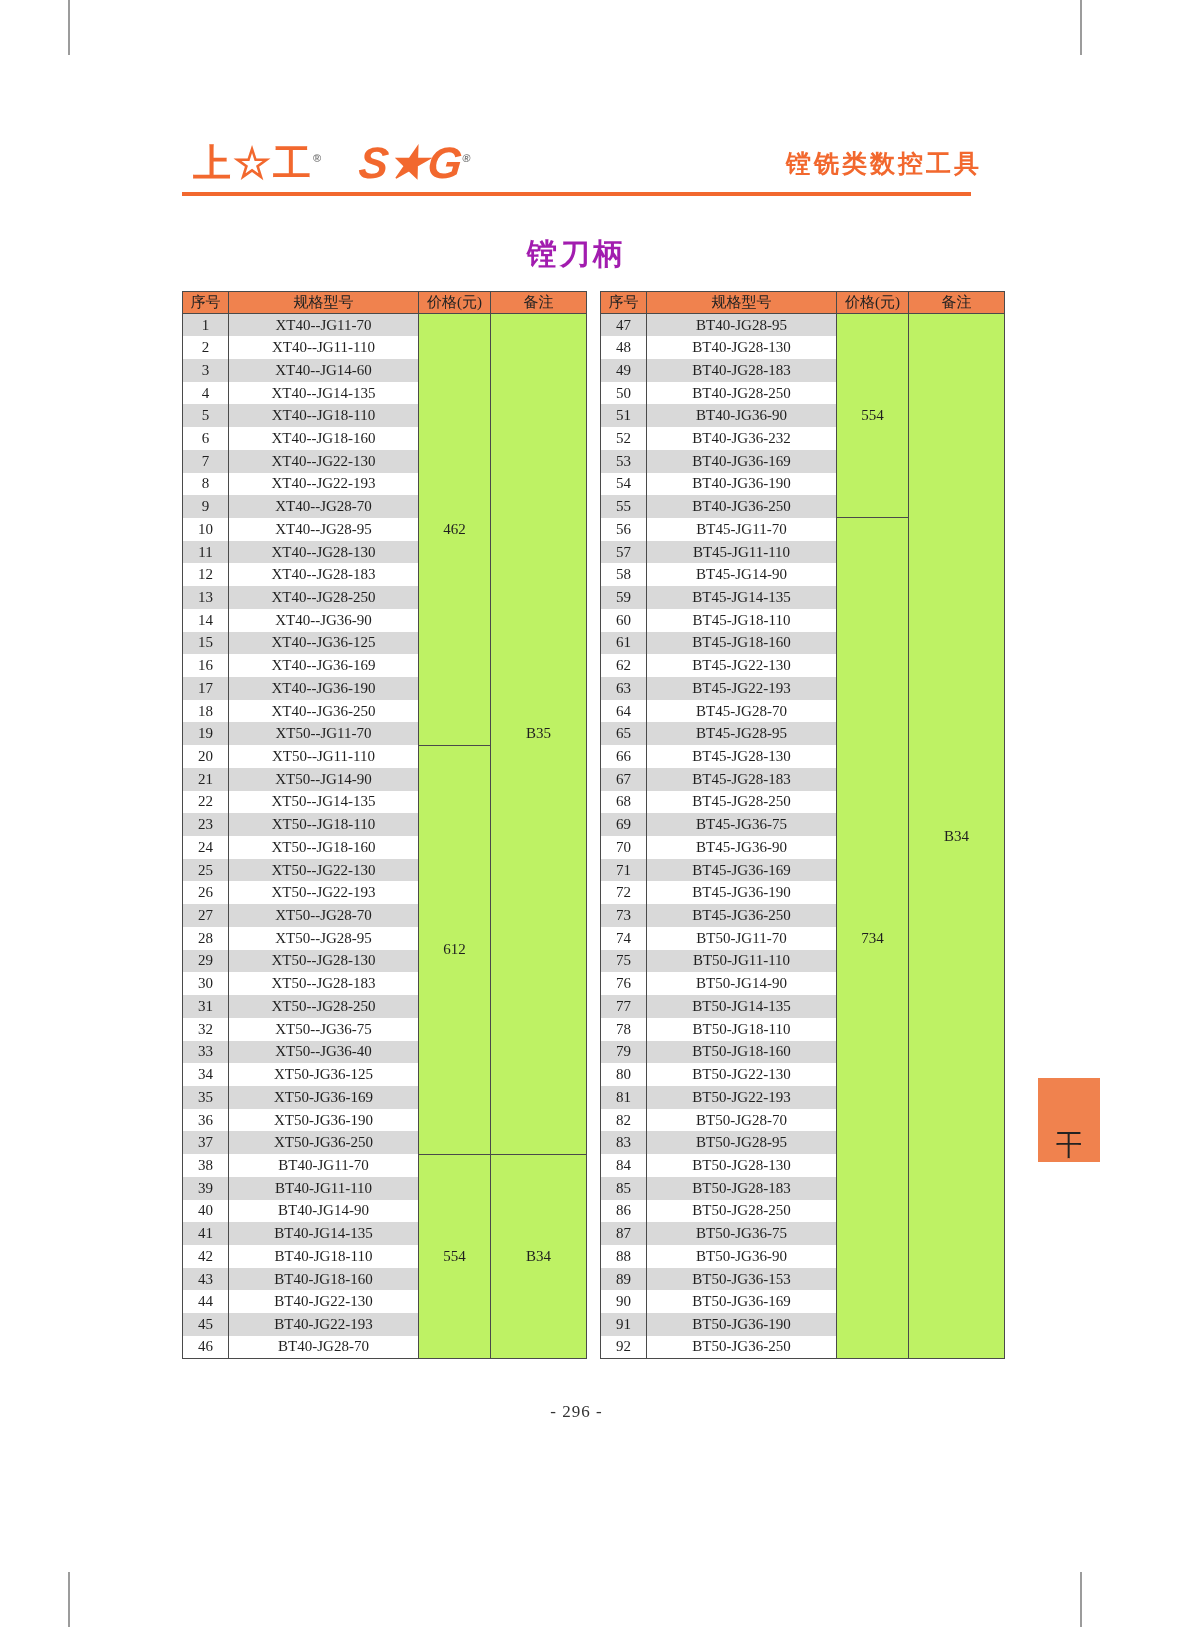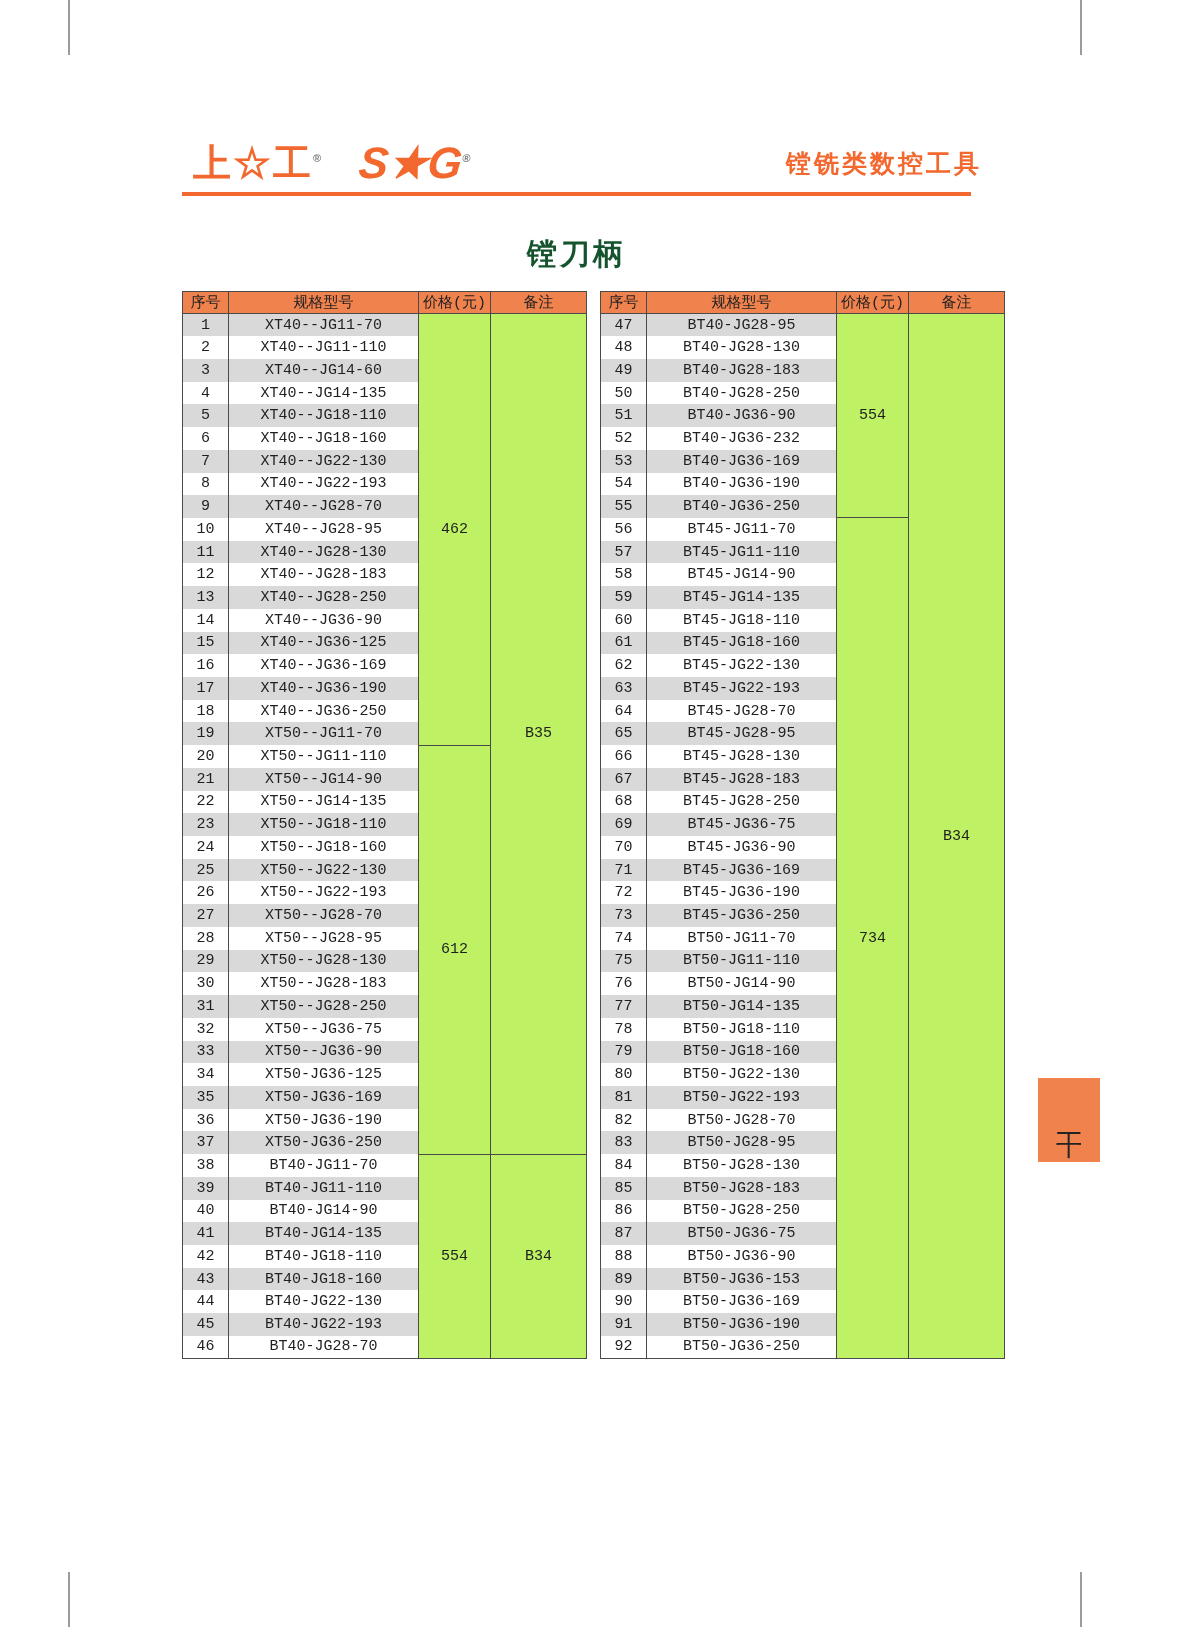--- a/index.html
+++ b/index.html
@@ -51,32 +51,32 @@
   .rule {
     position: absolute; left: 182px; top: 192px; width: 789px; height: 4px;
     background: var(--accent);
   }
 
   
   .title {
     position: absolute; left: 182px; top: 234px; width: 789px;
     text-align: center;
     font-family: "Liberation Sans", sans-serif;
-    font-weight: bold; font-size: 30px; color: #14532d; letter-spacing: 3px;
+    font-weight: bold; font-size: 30px; color: #a21caf; letter-spacing: 3px;
   }
 
   
   .tables {
     position: absolute; left: 182px; top: 291px; width: 789px;
     display: flex; gap: 13px; align-items: flex-start;
   }
   table.price-table {
     border-collapse: collapse; table-layout: fixed; width: 388px;
     border: 1px solid var(--border);
-    font-family: Liberation Mono, monospace; color: #1f1f1f;
+    font-family: Liberation Serif, serif; color: #1f1f1f;
   }
   .price-table th {
     background: var(--header-bg); border: 1px solid var(--border);
     height: 22px; font-weight: normal; font-size: 15px; color: #222;
   }
   .price-table td {
     height: 22.72px; padding: 0; text-align: center; font-size: 15px;
     vertical-align: middle; white-space: nowrap; overflow: hidden;
   }
   .price-table .c0 { width: 46px; }
@@ -263,21 +263,21 @@
           <tr class="shade">
             <td class="c0">31</td>
             <td class="c1">XT50--JG28-250</td>
           </tr>
           <tr class="plain">
             <td class="c0">32</td>
             <td class="c1">XT50--JG36-75</td>
           </tr>
           <tr class="shade">
             <td class="c0">33</td>
-            <td class="c1">XT50--JG36-90</td>
+            <td class="c1">XT50--JG36-40</td>
           </tr>
           <tr class="plain">
             <td class="c0">34</td>
             <td class="c1">XT50-JG36-125</td>
           </tr>
           <tr class="shade">
             <td class="c0">35</td>
             <td class="c1">XT50-JG36-169</td>
           </tr>
           <tr class="plain">
@@ -522,18 +522,19 @@
             <td class="c1">BT50-JG36-190</td>
           </tr>
           <tr class="plain">
             <td class="c0">92</td>
             <td class="c1">BT50-JG36-250</td>
           </tr>
         </tbody>
       </table>
   </div>
 
+  <div class="page-number">- 296 -</div>
 
   <div class="side-tab">
       <span>十一</span>
     </div>
 
 </div>
 
 </body></html>

